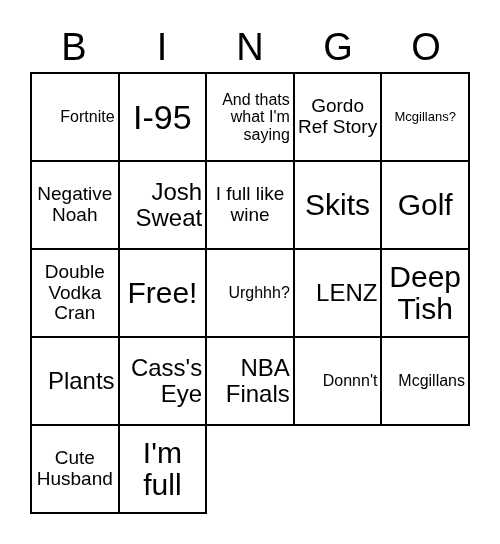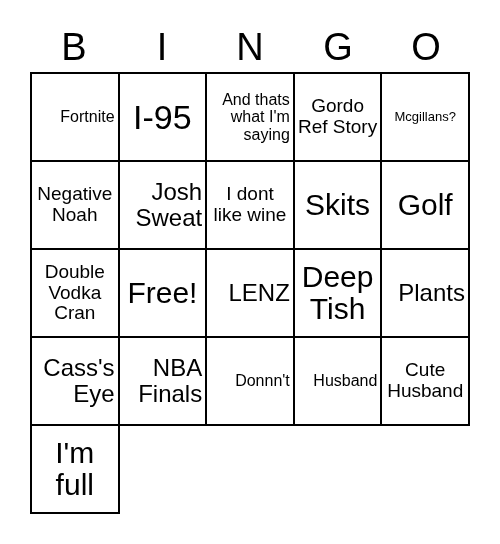--- a/index.html
+++ b/index.html
@@ -110,54 +110,57 @@
       <div class="cell fs-xs">
         <span class="cell-text">Mcgillans?</span>
       </div>
       <div class="cell fs-md">
         <span class="cell-text">Negative Noah</span>
       </div>
       <div class="cell fs-lg">
         <span class="cell-text">Josh Sweat</span>
       </div>
       <div class="cell fs-md">
-        <span class="cell-text">I dont like wine</span>
+        <span class="cell-text">I full like wine</span>
       </div>
       <div class="cell fs-xl">
         <span class="cell-text">Skits</span>
       </div>
       <div class="cell fs-xl">
         <span class="cell-text">Golf</span>
       </div>
       <div class="cell fs-md">
         <span class="cell-text">Double Vodka Cran</span>
       </div>
       <div class="cell fs-xl">
         <span class="cell-text">Free!</span>
+      </div>
+      <div class="cell fs-sm">
+        <span class="cell-text">Urghhh?</span>
       </div>
       <div class="cell fs-lg">
         <span class="cell-text">LENZ</span>
       </div>
       <div class="cell fs-xl">
         <span class="cell-text">Deep Tish</span>
       </div>
       <div class="cell fs-lg">
         <span class="cell-text">Plants</span>
       </div>
       <div class="cell fs-lg">
         <span class="cell-text">Cass's Eye</span>
       </div>
       <div class="cell fs-lg">
         <span class="cell-text">NBA Finals</span>
       </div>
       <div class="cell fs-sm">
         <span class="cell-text">Donnn't</span>
       </div>
       <div class="cell fs-sm">
-        <span class="cell-text">Husband</span>
+        <span class="cell-text">Mcgillans</span>
       </div>
       <div class="cell fs-md">
         <span class="cell-text">Cute Husband</span>
       </div>
       <div class="cell fs-xl">
         <span class="cell-text">I'm full</span>
       </div>
     </div>
 
 </div>

